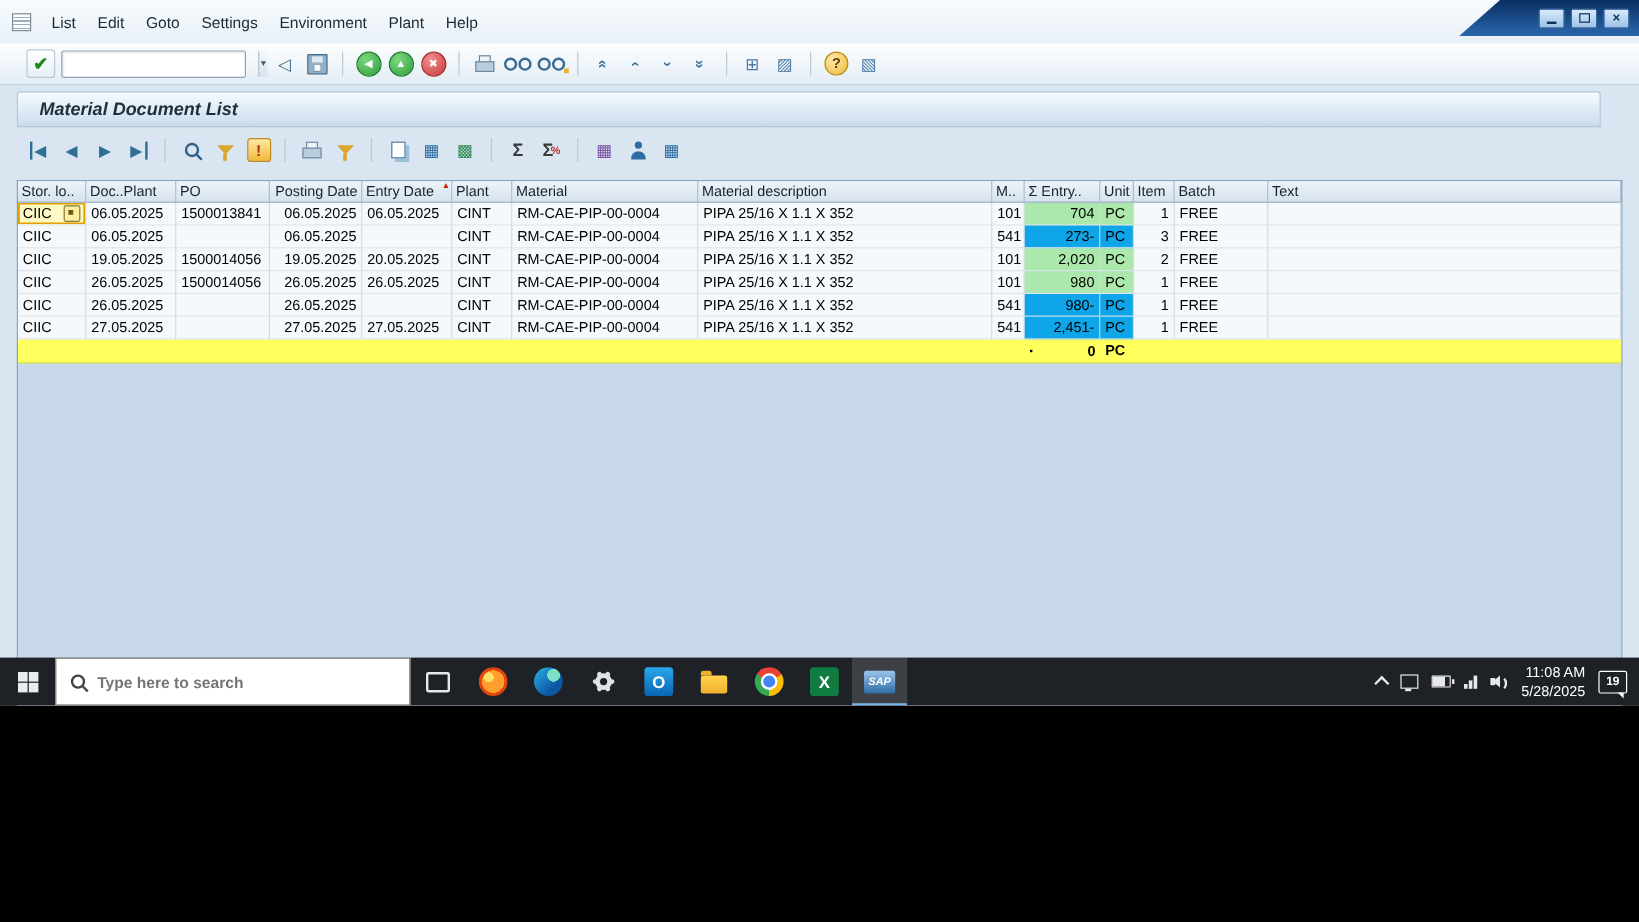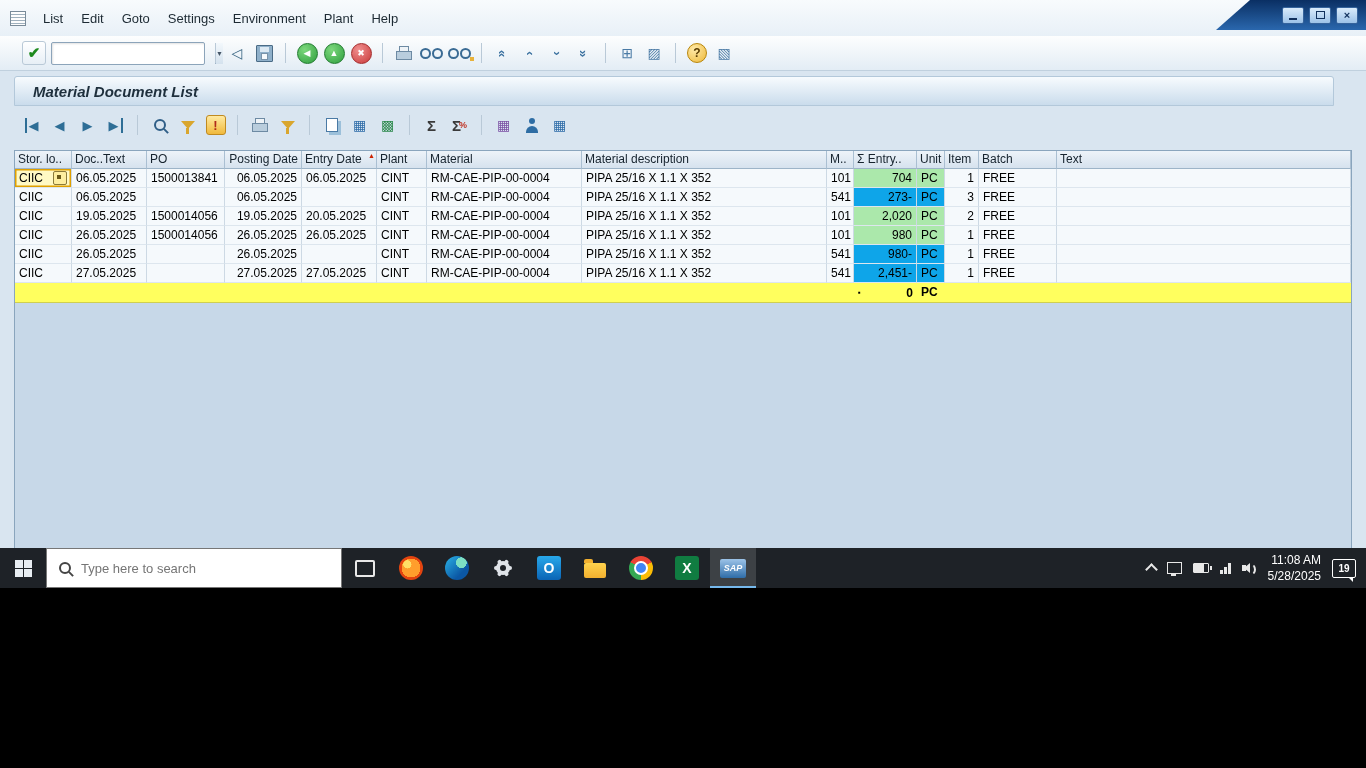--- a/index.html
+++ b/index.html
@@ -132,21 +132,21 @@
 
   
   #taskbar{position:absolute;bottom:0;left:0;right:0;height:40px;background:#1e2227;display:flex;align-items:stretch;}
   .tb-btn{width:46px;display:flex;align-items:center;justify-content:center;flex:0 0 auto;}
   .tb-btn.active{background:rgba(255,255,255,.14);box-shadow:inset 0 -2px 0 #76b9ed;}
   .winlogo{display:grid;grid-template-columns:8px 8px;grid-template-rows:8px 8px;gap:1px;}
   .winlogo i{background:#e8edf2;}
   #searchbox{width:296px;background:#ffffff;border:1px solid #777;display:flex;align-items:center;gap:8px;
     padding-left:12px;box-sizing:border-box;flex:0 0 auto;}
   #searchbox input{border:none;outline:none;font-size:13px;color:#ef4444;width:230px;background:transparent;
-    font-family:"Liberation Sans",sans-serif;}
+    font-family:"Liberation Sans",sans-serif;font-weight:bold;}
   .search-mag{width:8px;height:8px;border:2px solid #444;border-radius:50%;position:relative;flex:0 0 auto;}
   .search-mag::after{content:"";position:absolute;width:6px;height:2px;background:#444;transform:rotate(45deg);right:-5px;bottom:-3px;}
   .taskview-icon{width:16px;height:13px;border:2px solid #e8e8e8;border-radius:2px;}
   .firefox-icon{width:24px;height:24px;border-radius:50%;
     background:radial-gradient(circle at 35% 35%,#ffe066 0 18%,transparent 19%),
                radial-gradient(circle at 50% 50%,#ff9e2c 0 55%,#e3440f 56% 100%);}
   .edge-icon{width:24px;height:24px;border-radius:50%;
     background:radial-gradient(circle at 68% 28%,#7ce0c4 0 22%,transparent 23%),
                linear-gradient(135deg,#2bb3e6,#0b57a4 70%);}
   .gear-icon{position:relative;width:22px;height:22px;}
@@ -361,21 +361,21 @@
         <span class="person-icon"></span>
       </span>
     <span class="abtn">
         <span class="gridglyph glyph-blue">▦</span>
       </span>
   </div>
 
   <div id="tableframe">
     <div class="thead">
         <div class="hcell col-0"><span>Stor. lo..</span></div>
-        <div class="hcell col-1"><span>Doc..Text</span></div>
+        <div class="hcell col-1"><span>Doc..Plant</span></div>
         <div class="hcell col-2"><span>PO</span></div>
         <div class="hcell col-3"><span>Posting Date</span></div>
         <div class="hcell col-4"><span>Entry Date</span><span class="sort-arrow">▲</span></div>
         <div class="hcell col-5"><span>Plant</span></div>
         <div class="hcell col-6"><span>Material</span></div>
         <div class="hcell col-7"><span>Material description</span></div>
         <div class="hcell col-8"><span>M..</span></div>
         <div class="hcell col-9"><span>Σ Entry..</span></div>
         <div class="hcell col-10"><span>Unit</span></div>
         <div class="hcell col-11"><span>Item</span></div>

